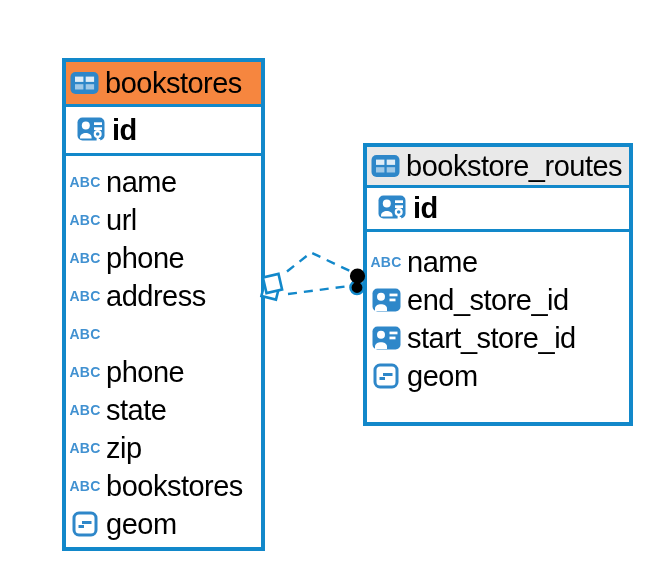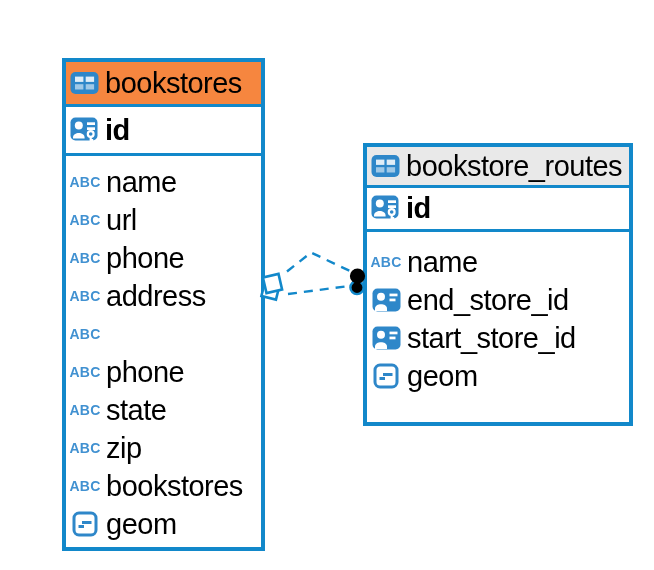--- a/index.html
+++ b/index.html
@@ -32,21 +32,21 @@
     border-bottom:3px solid var(--blue);
     box-sizing:border-box;
   }
   .bookstores .thead{height:45px;background:var(--orange);}
   .routes .thead{height:41px;background:var(--gray);}
   .t-title{
     font-size:29px;letter-spacing:-0.5px;white-space:nowrap;
   }
   .pk-row{
     display:flex;align-items:center;gap:6px;
-    padding-left:3px;
+    padding-left:10px;
     border-bottom:3px solid var(--blue);
     box-sizing:border-box;
   }
   .bookstores .pk-row{height:49px;}
   .routes .pk-row{height:44px;}
   .pk-label{font-size:29px;font-weight:bold;letter-spacing:-0.5px;}
 
   .cols{box-sizing:border-box;}
   .bookstores .cols{padding-top:7px;}
   .routes .cols{padding-top:11px;}

